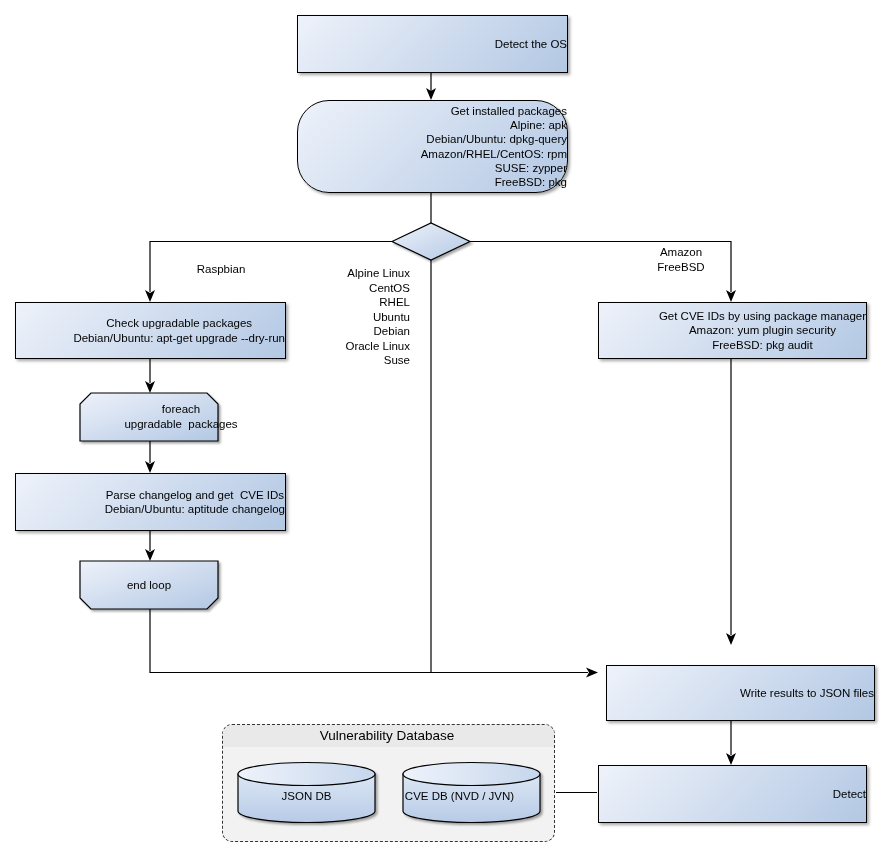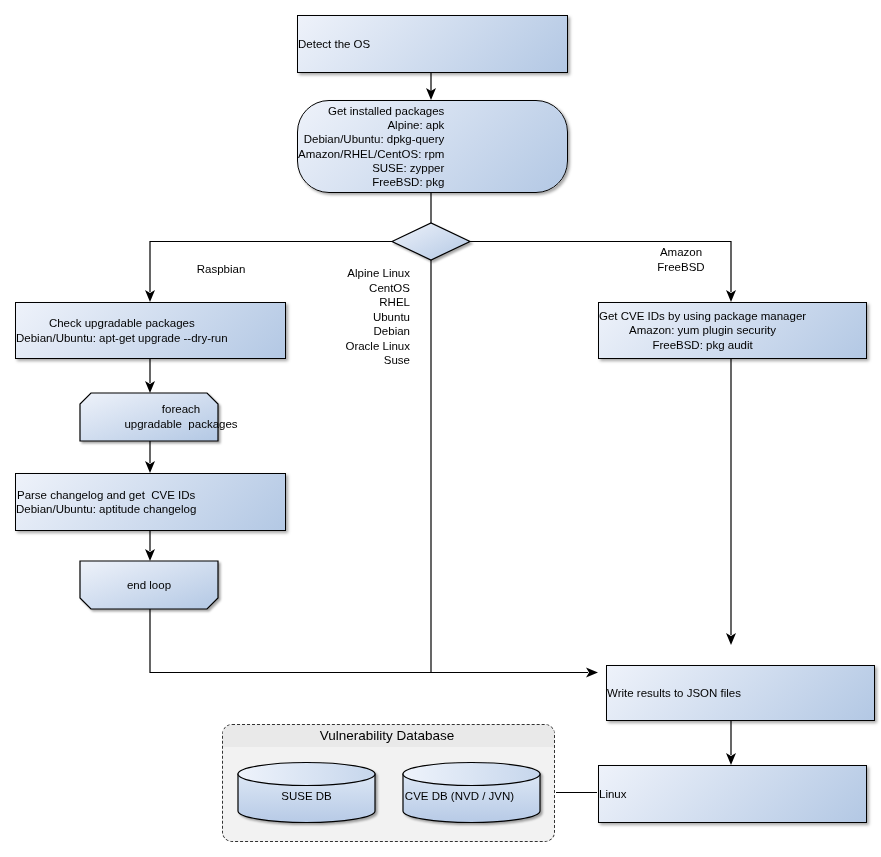--- a/index.html
+++ b/index.html
@@ -7,21 +7,21 @@
     position:relative;width:881px;height:857px;background:#ffffff;
     font-family:"Liberation Sans", "DejaVu Sans", sans-serif;color:#000;
     overflow:hidden;
   }
   svg{position:absolute;left:0;top:0;}
   .node{
     position:absolute;
     background:linear-gradient(135deg,#eef2fa 0%,#b3c8e4 100%);
     border:1px solid #000;
     box-shadow:2px 2px 3px rgba(0,0,0,0.35);
-    display:flex;align-items:center;justify-content:flex-start;
+    display:flex;align-items:center;justify-content:flex-end;
     text-align:center;font-size:11.5px;line-height:14.2px;
     z-index:3;
   }
   .multiline{white-space:pre-wrap;}
   .right-block{text-align:right;}
   .overlay-label{
     position:absolute;font-size:11.5px;line-height:14.5px;z-index:4;
     white-space:pre-wrap;
   }
   .center{text-align:center;}
@@ -137,29 +137,29 @@
     <span class="multiline">Get CVE IDs by using package manager
 Amazon: yum plugin security
 FreeBSD: pkg audit</span>
   </div>
 
   <div class="node" style="left:606px;top:645px;width:267px;height:54px;margin-top:20px;">
     <span class="multiline">Write results to JSON files</span>
   </div>
 
   <div class="node" style="left:598px;top:765px;width:267px;height:56px;">
-    <span class="multiline">Linux</span>
+    <span class="multiline">Detect</span>
   </div>
 
   <div class="overlay-label center" style="left:80px;top:402px;width:138px;margin-left:32px;">foreach
 upgradable  packages</div>
 
   <div class="overlay-label center" style="left:80px;top:578px;width:138px;">end loop</div>
 
-  <div class="overlay-label center" style="left:238px;top:789px;width:137px;">SUSE DB</div>
+  <div class="overlay-label center" style="left:238px;top:789px;width:137px;">JSON DB</div>
 
   <div class="overlay-label center" style="left:403px;top:789px;width:113px;">CVE DB (NVD / JVN)</div>
 
   <div class="overlay-label center" style="left:171px;top:262px;width:100px;">Raspbian</div>
 
   <div class="overlay-label rightalign" style="left:299px;top:266px;width:111px;">Alpine Linux
 CentOS
 RHEL
 Ubuntu
 Debian

